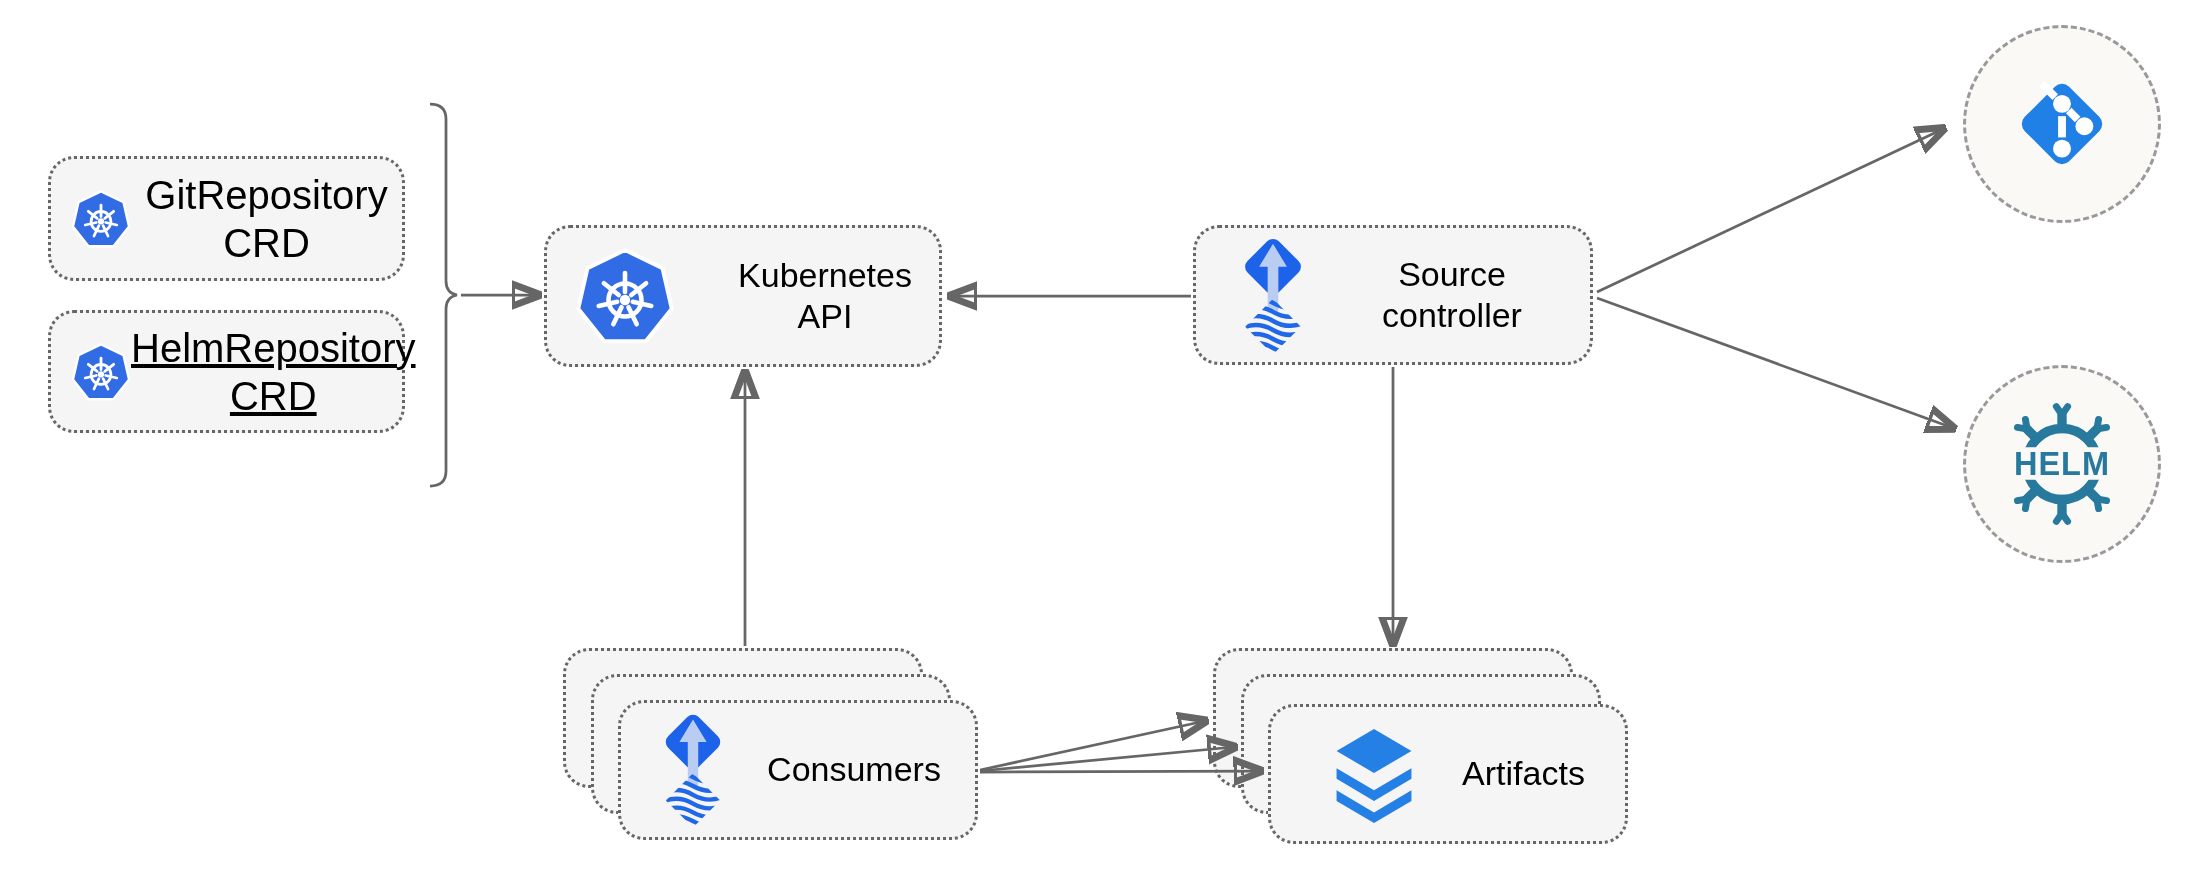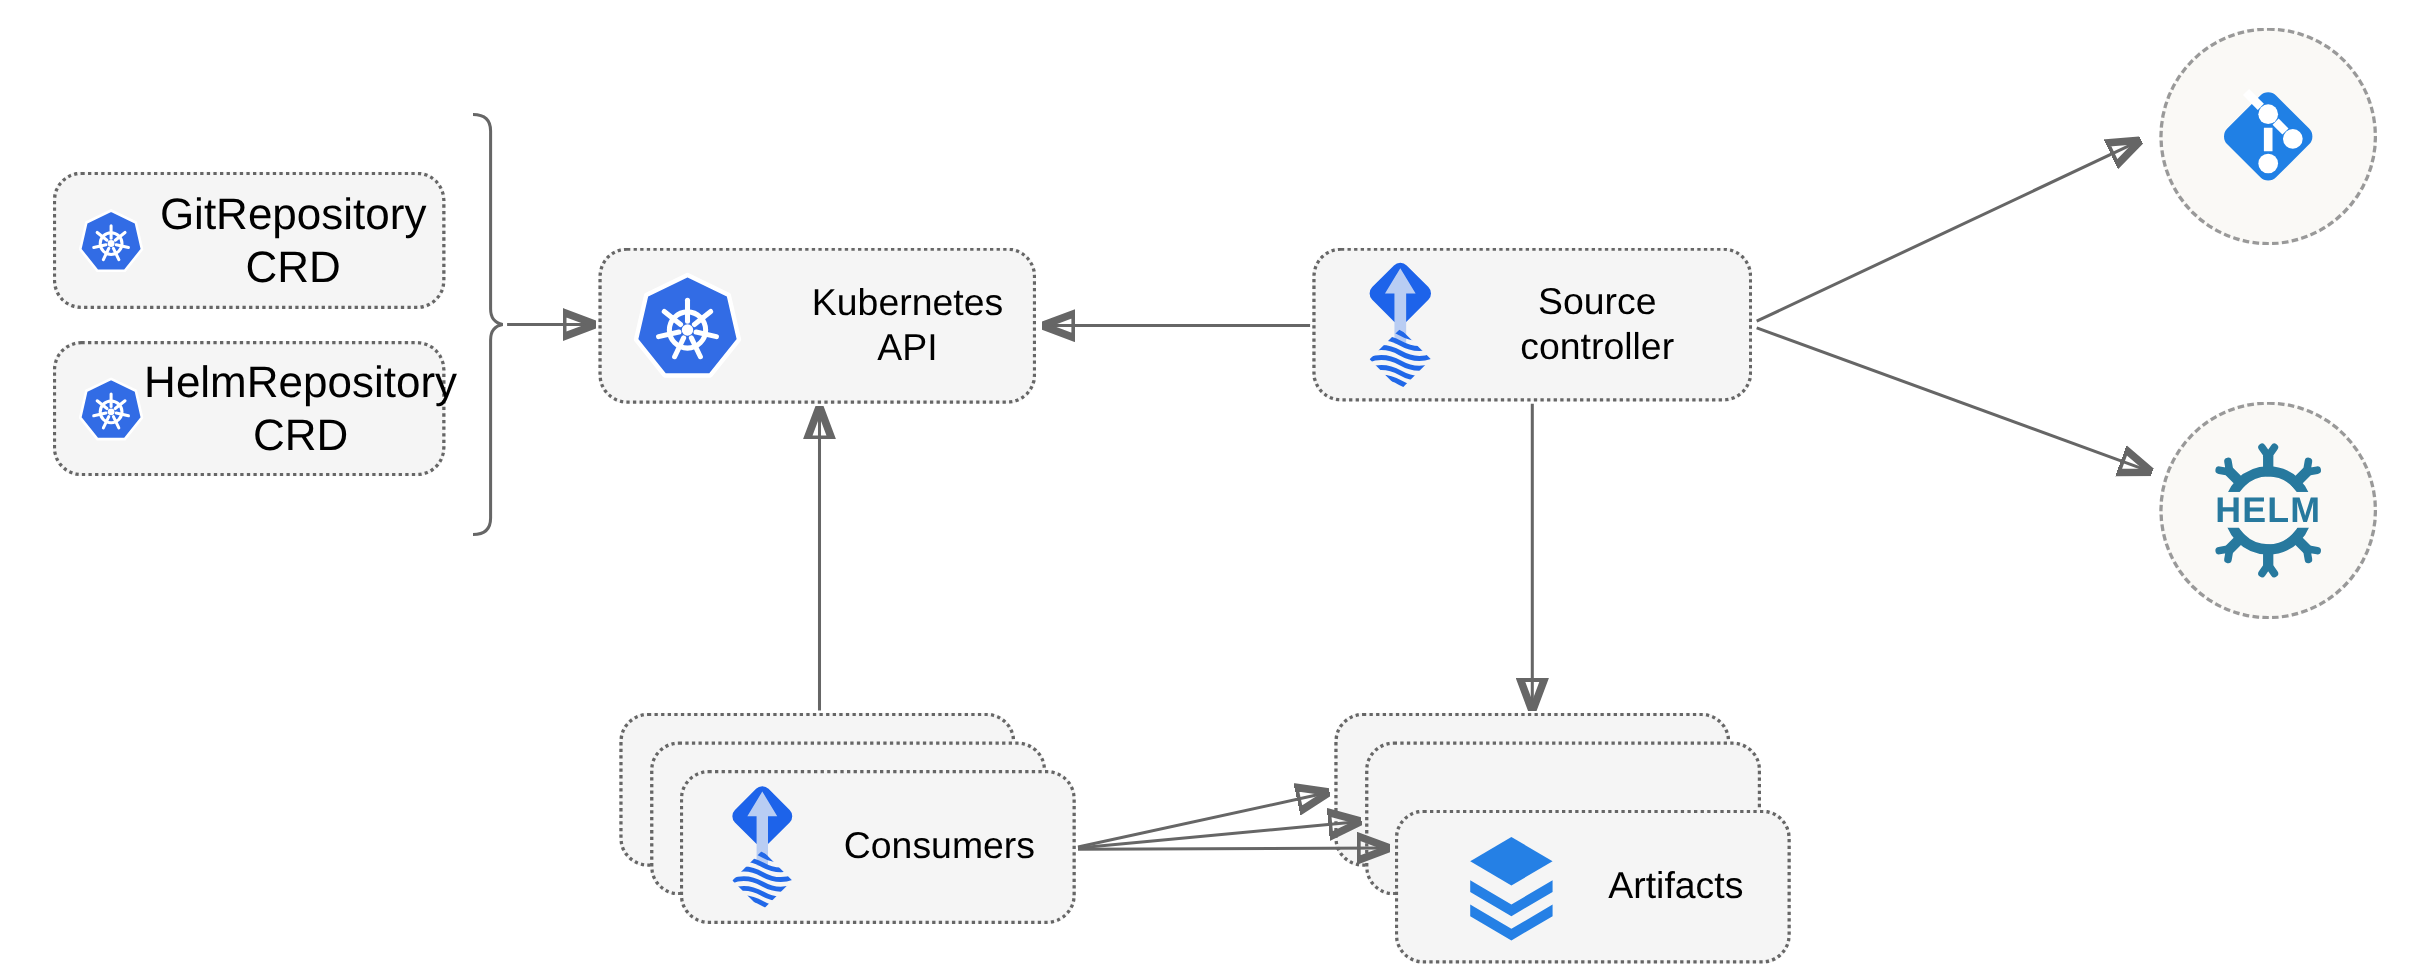--- a/index.html
+++ b/index.html
@@ -157,21 +157,21 @@
   <div class="node crd front" style="left:48px; top:156px; width:357px; height:125px; padding-left:20px;">
     <span class="iconbox">
       <svg width="60" height="60">
           <use href="#sym-kubernetes"></use>
         </svg>
     </span>
     <span class="label">GitRepository
 CRD</span>
   </div>
 
-  <div class="node crd front" style="left:48px; top:310px; width:357px; height:123px; padding-left:20px;">
+  <div class="node crd front" style="left:48px; top:310px; width:357px; height:123px; padding-left:20px;text-decoration:underline;">
     <span class="iconbox">
       <svg width="60" height="60">
           <use href="#sym-kubernetes"></use>
         </svg>
     </span>
     <span class="label">HelmRepository
 CRD</span>
   </div>
 
   <div class="node front" style="left:544px; top:225px; width:398px; height:142px; padding-left:28px;gap:36px;">
@@ -195,21 +195,21 @@
   <div class="node front" style="left:1193px; top:225px; width:400px; height:140px; padding-left:36px;">
     <span class="iconbox">
       <svg width="82" height="123">
           <use href="#sym-flux"></use>
         </svg>
     </span>
     <span class="label">Source
 controller</span>
   </div>
 
-  <div class="node front" style="left:1268px; top:736px; width:360px; height:140px; padding-left:55px;">
+  <div class="node front" style="left:1268px; top:704px; width:360px; height:140px; padding-left:55px;">
     <span class="iconbox">
       <svg width="96" height="102">
           <use href="#sym-layers"></use>
         </svg>
     </span>
     <span class="label">Artifacts</span>
   </div>
 
   <div class="circle-node" style="left:1963px; top:25px;">
     <span class="iconbox">

